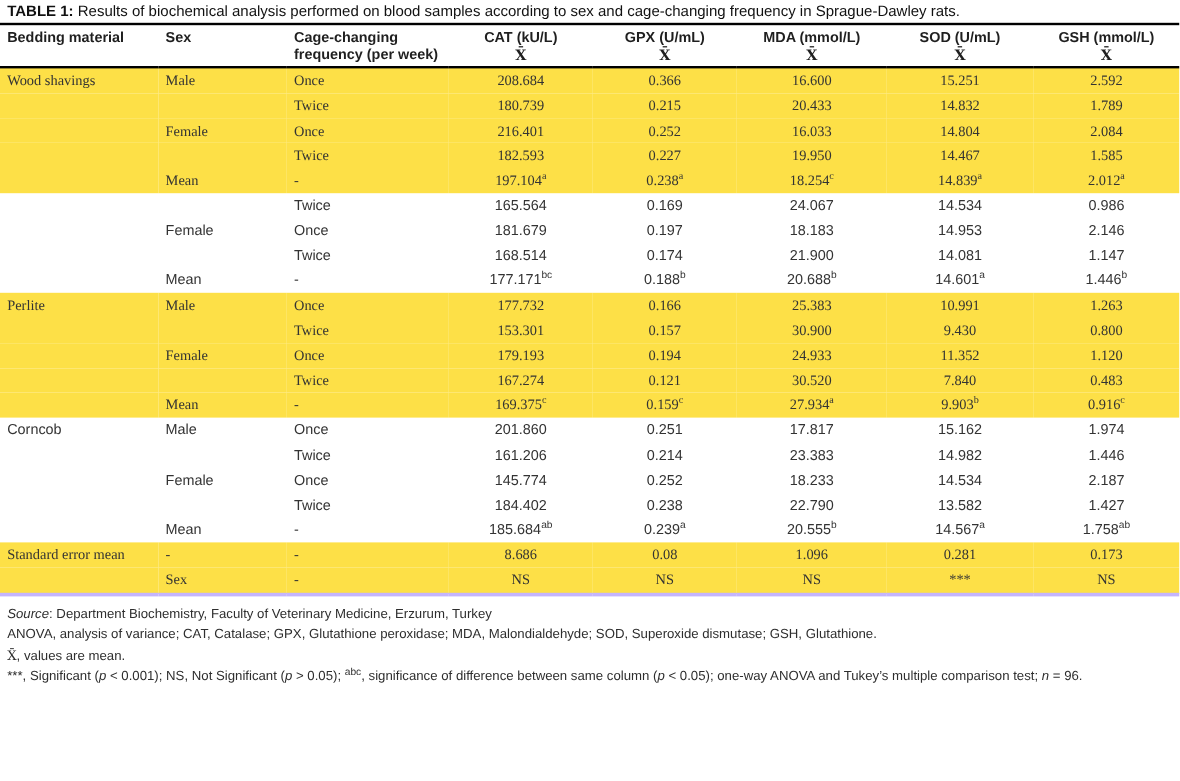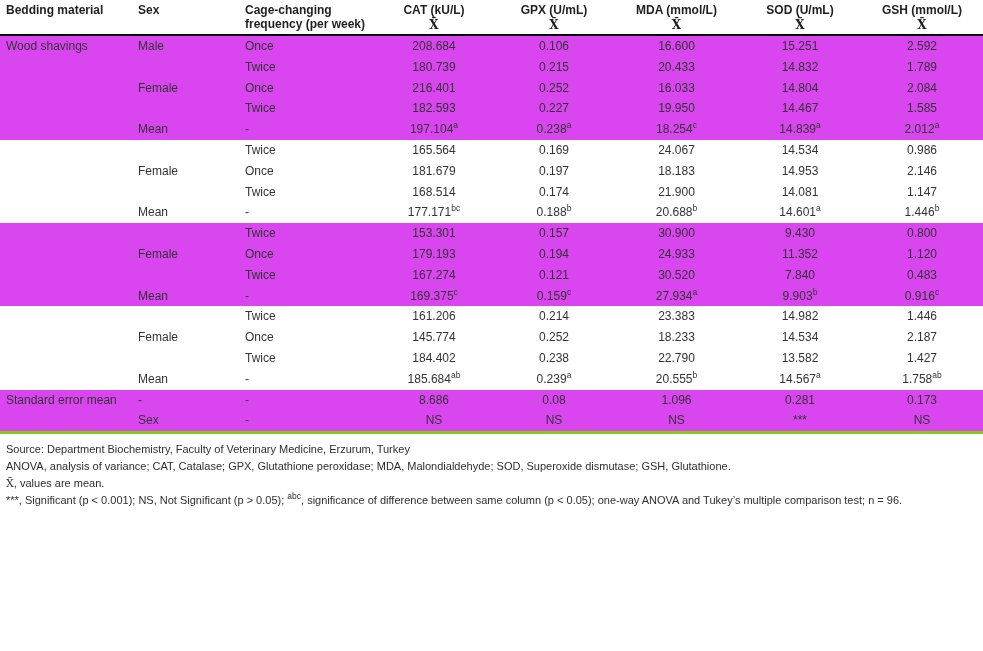--- a/index.html
+++ b/index.html
@@ -8,48 +8,51 @@
   .page { width: 983px; height: 651px; background: #ffffff; overflow: hidden; }
 
   .title-bar {
     font-size: 12.5px; line-height: 15px; color: #111111;
     padding: 2px 8px 2px 6px; border-bottom: 2px solid #000000;
   }
   .title-bar .title-prefix { font-weight: bold; }
 
   table.results {
     width: 983px; border-collapse: collapse; table-layout: fixed;
-    border-bottom: 3px solid #84cc16;
+    border-bottom: 3px solid #c4b5fd;
   }
   thead th {
     font-weight: bold; font-size: 12px; color: #1f1f1f; text-align: left;
     vertical-align: top; padding: 3px 6px 2px 6px; line-height: 14px;
     border-bottom: 2px solid #000000;
   }
   thead th.num { text-align: center; padding-left: 2px; padding-right: 2px; }
   th .stat-line { display: block; text-align: center; font-weight: bold; margin-top: 1px; }
   .serif { font-family: "DejaVu Serif", serif; }
 
   tbody td {
     font-size: 12px; color: #333333; vertical-align: top;
     padding: 3px 6px 3px 6px; line-height: 14.8px;
   }
   tbody td.num { text-align: center; padding-left: 2px; padding-right: 2px; }
-  tbody tr.shade { background: #d946ef; }
+  tbody tr.shade { background: #fde047; font-family: Liberation Serif, serif; }
   sup { font-size: 8.5px; line-height: 0; }
 
   .footnotes { padding: 7px 8px 0 6px; }
   .footnote { font-size: 11px; line-height: 17px; color: #2e2e2e; }
-  .italic { }
+  .italic { font-style: italic; }
 </style>
 </head>
 <body>
 
 <div class="page">
 
+  <div class="title-bar">
+    <span class="title-prefix">TABLE 1:</span><span> Results of biochemical analysis performed on blood samples according to sex and cage-changing frequency in Sprague-Dawley rats.</span>
+  </div>
 
   <table class="results">
     <colgroup>
       <col style="width:132px">
         <col style="width:107px">
         <col style="width:135px">
       <col style="width:120px">
         <col style="width:120px">
         <col style="width:125px">
       <col style="width:122px">
@@ -66,21 +69,21 @@
         <th class="num"><span>SOD (U/mL)</span><span class="stat-line serif">X̄</span></th>
         <th class="num"><span>GSH (mmol/L)</span><span class="stat-line serif">X̄</span></th>
       </tr>
     </thead>
     <tbody>
         <tr class="shade">
           <td>Wood shavings</td>
           <td>Male</td>
           <td>Once</td>
           <td class="num">208.684</td>
-          <td class="num">0.106</td>
+          <td class="num">0.366</td>
           <td class="num">16.600</td>
           <td class="num">15.251</td>
           <td class="num">2.592</td>
         </tr>
         <tr class="shade">
           <td></td>
           <td></td>
           <td>Twice</td>
           <td class="num">180.739</td>
           <td class="num">0.215</td>
@@ -152,20 +155,30 @@
           <td></td>
           <td>Mean</td>
           <td>-</td>
           <td class="num">177.171<sup>bc</sup></td>
           <td class="num">0.188<sup>b</sup></td>
           <td class="num">20.688<sup>b</sup></td>
           <td class="num">14.601<sup>a</sup></td>
           <td class="num">1.446<sup>b</sup></td>
         </tr>
         <tr class="shade">
+          <td>Perlite</td>
+          <td>Male</td>
+          <td>Once</td>
+          <td class="num">177.732</td>
+          <td class="num">0.166</td>
+          <td class="num">25.383</td>
+          <td class="num">10.991</td>
+          <td class="num">1.263</td>
+        </tr>
+        <tr class="shade">
           <td></td>
           <td></td>
           <td>Twice</td>
           <td class="num">153.301</td>
           <td class="num">0.157</td>
           <td class="num">30.900</td>
           <td class="num">9.430</td>
           <td class="num">0.800</td>
         </tr>
         <tr class="shade">
@@ -190,20 +203,30 @@
         </tr>
         <tr class="shade">
           <td></td>
           <td>Mean</td>
           <td>-</td>
           <td class="num">169.375<sup>c</sup></td>
           <td class="num">0.159<sup>c</sup></td>
           <td class="num">27.934<sup>a</sup></td>
           <td class="num">9.903<sup>b</sup></td>
           <td class="num">0.916<sup>c</sup></td>
+        </tr>
+        <tr>
+          <td>Corncob</td>
+          <td>Male</td>
+          <td>Once</td>
+          <td class="num">201.860</td>
+          <td class="num">0.251</td>
+          <td class="num">17.817</td>
+          <td class="num">15.162</td>
+          <td class="num">1.974</td>
         </tr>
         <tr>
           <td></td>
           <td></td>
           <td>Twice</td>
           <td class="num">161.206</td>
           <td class="num">0.214</td>
           <td class="num">23.383</td>
           <td class="num">14.982</td>
           <td class="num">1.446</td>

